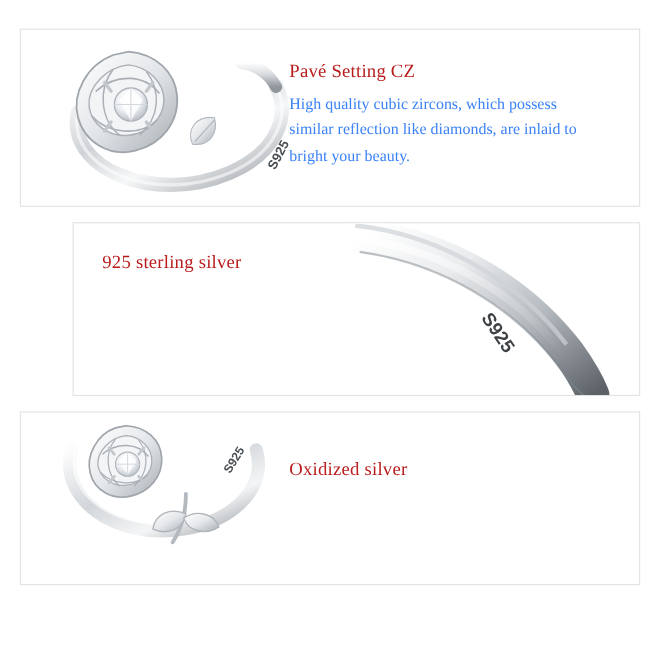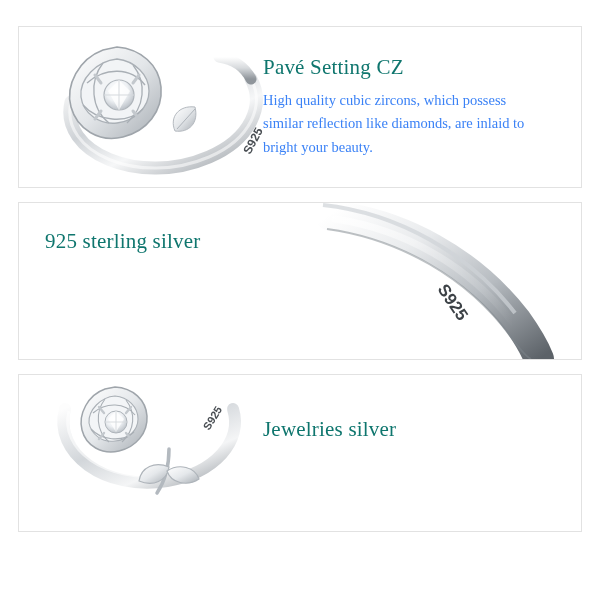--- a/index.html
+++ b/index.html
@@ -27,39 +27,39 @@
   .panel {
     position: relative;
     border: 1px solid #e2e2e2;
     background: #ffffff;
     box-sizing: border-box;
     display: flex;
     align-items: center;
     overflow: hidden;
   }
   .panel-1 { height: 162px; }
-  .panel-2 { height: 158px; }
+  .panel-2 { height: 158px; margin-left: 48px; }
   .panel-3 { height: 158px; }
 
   .img-cell {
     position: relative;
     flex: 0 0 auto;
     height: 100%;
     overflow: hidden;
   }
 
   .text-cell {
     flex: 1 1 auto;
     padding: 0 16px 0 10px;
     box-sizing: border-box;
   }
 
   .headline {
-    font-size: 21px;
-    color: #0f766e;
+    font-size: 17px;
+    color: #b91c1c;
     margin: 0 0 9px 0;
     font-weight: 400;
     letter-spacing: .2px;
   }
   .body-text {
     font-size: 14.5px;
     line-height: 1.62;
     color: #3b82f6;
     margin: 0;
     max-width: 300px;
@@ -242,17 +242,17 @@
           <path d="M-11,-10 L-16,-16 M11,-10 L16,-16 M-11,10 L-16,16 M11,10 L16,16" stroke="#c3c8cd" stroke-width="2.4" stroke-linecap="round"></path>
           <circle cx="1" cy="-1" r="11" fill="url(#gemC)" stroke="#aeb4ba" stroke-width="1"></circle>
           <path d="M1,-12 L9,-4 L1,9 L-7,-4 Z" fill="#ffffff" opacity=".75"></path>
           <path d="M-10,-1 L12,-1 M1,-12 L1,9" stroke="#d5d9dd" stroke-width=".9"></path>
         </g>
 
         <text x="190" y="56" fill="#4a4f54" font-family="Liberation Sans, sans-serif" font-size="11" font-weight="700" transform="rotate(-58 190 56)">S925</text>
       </svg>
     </div>
     <div class="text-block">
-      <h2 class="headline">Jewelries silver</h2>
+      <h2 class="headline">Oxidized silver</h2>
     </div>
   </div>
 
 </div>
 
 </body></html>

